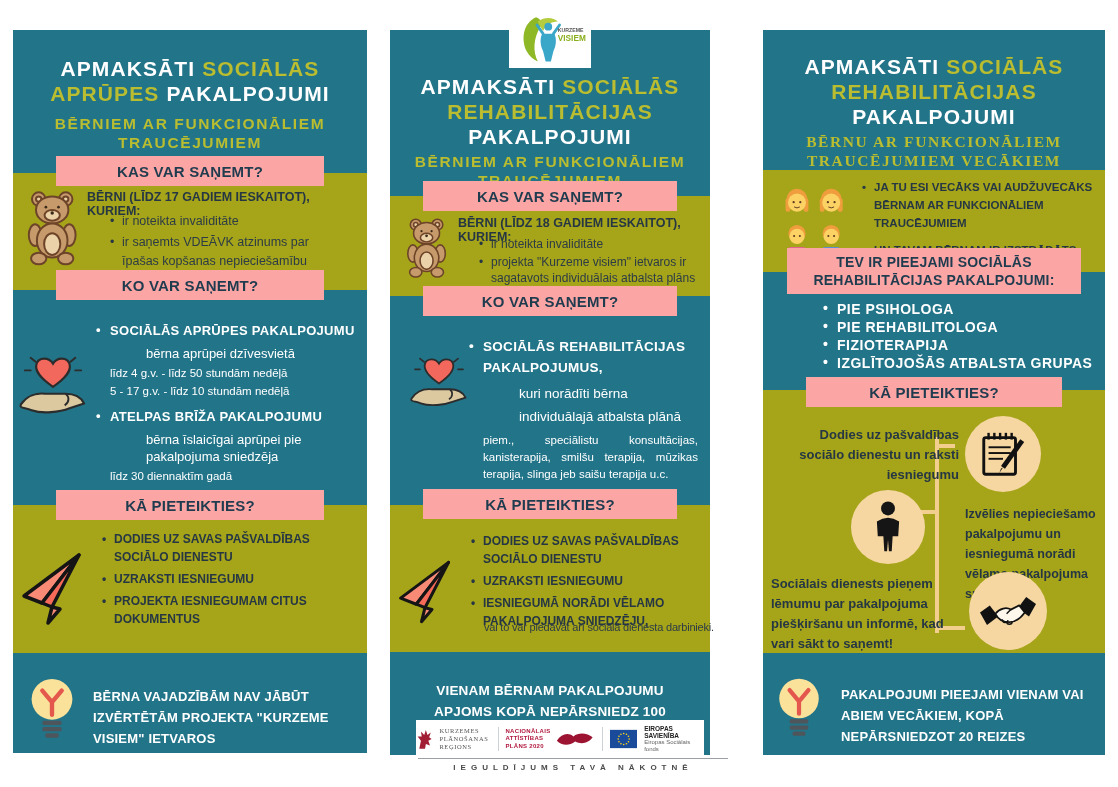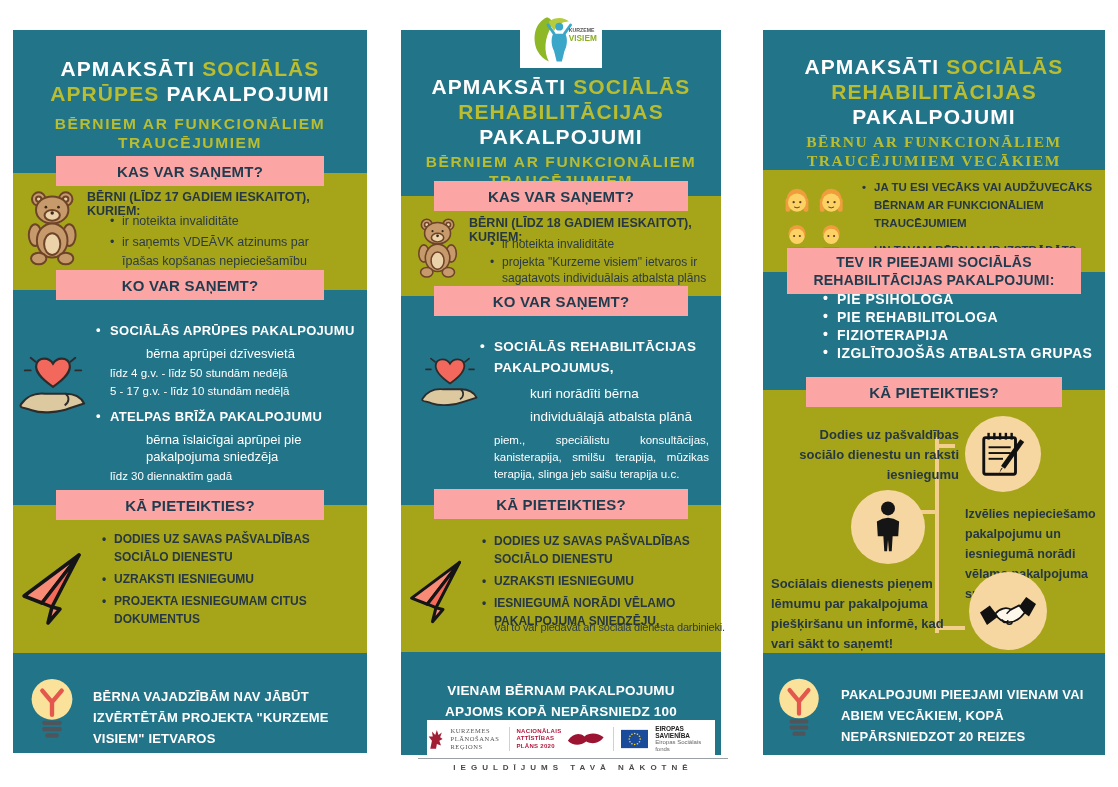--- a/index.html
+++ b/index.html
@@ -1,20 +1,20 @@
 <!DOCTYPE html>
 <html><head>
 <meta charset="utf-8">
 <style>
   html,body{margin:0;padding:0;}
   body{width:1118px;height:787px;background:#ffffff;position:relative;
        font-family:"Liberation Sans",sans-serif;overflow:hidden;}
   .poster{position:absolute;top:30px;}
   #p1{left:13px;width:354px;height:723px;}
-  #p2{left:390px;width:320px;height:725px;margin-left:11px;}
+  #p2{left:390px;width:320px;height:725px;}
   #p3{left:763px;width:342px;height:725px;}
   .sec{position:absolute;left:0;right:0;}
   .teal{background:#227489;}
   .olive{background:#a6a51a;}
 
   
   #p1 .s-head{top:0;height:143px;} #p1 .s-who{top:143px;height:117px;}
   #p1 .s-what{top:260px;height:215px;} #p1 .s-how{top:475px;height:148px;}
   #p1 .s-foot{top:623px;height:100px;}
   #p2 .s-head{top:0;height:166px;} #p2 .s-who{top:166px;height:100px;}
@@ -55,21 +55,21 @@
   .wb{position:relative;padding-left:15px;color:#fff;font-weight:700;}
   .wb::before{content:"\2022";position:absolute;left:1px;top:-1px;}
   .whead{font-size:13px;line-height:17px;margin-bottom:6px;letter-spacing:.3px;}
   .whead2{margin-top:9px;}
   .wline{font-size:13px;line-height:17px;margin:0 0 3px 15px;padding-left:36px;}
   .wsmall{font-size:11.5px;line-height:16px;margin:0 0 2px 15px;}
   .wjust{font-size:11.5px;line-height:17px;margin:5px 0 0 15px;text-align:justify;}
   #p2 .whead{font-size:13.5px;line-height:21px;}
   #p2 .wline{font-size:13.5px;line-height:20px;}
 
-  .services{position:absolute;left:59px;top:260px;z-index:2;}
+  .services{position:absolute;left:59px;top:270px;z-index:2;}
   .services .wb{font-size:14px;line-height:18px;letter-spacing:.5px;}
 
   .foot-text{position:absolute;color:#fff;font-weight:700;font-size:13px;line-height:21px;z-index:2;letter-spacing:.2px;}
   #p1 .foot-text{left:80px;right:4px;top:656px;}
   #p2 .foot-text{left:20px;right:20px;top:650px;text-align:center;font-size:13.5px;}
   #p3 .foot-text{left:78px;right:6px;top:654px;}
 
   
   .circ{position:absolute;border-radius:50%;background:#f6d7a2;display:flex;
         align-items:center;justify-content:center;z-index:2;}

